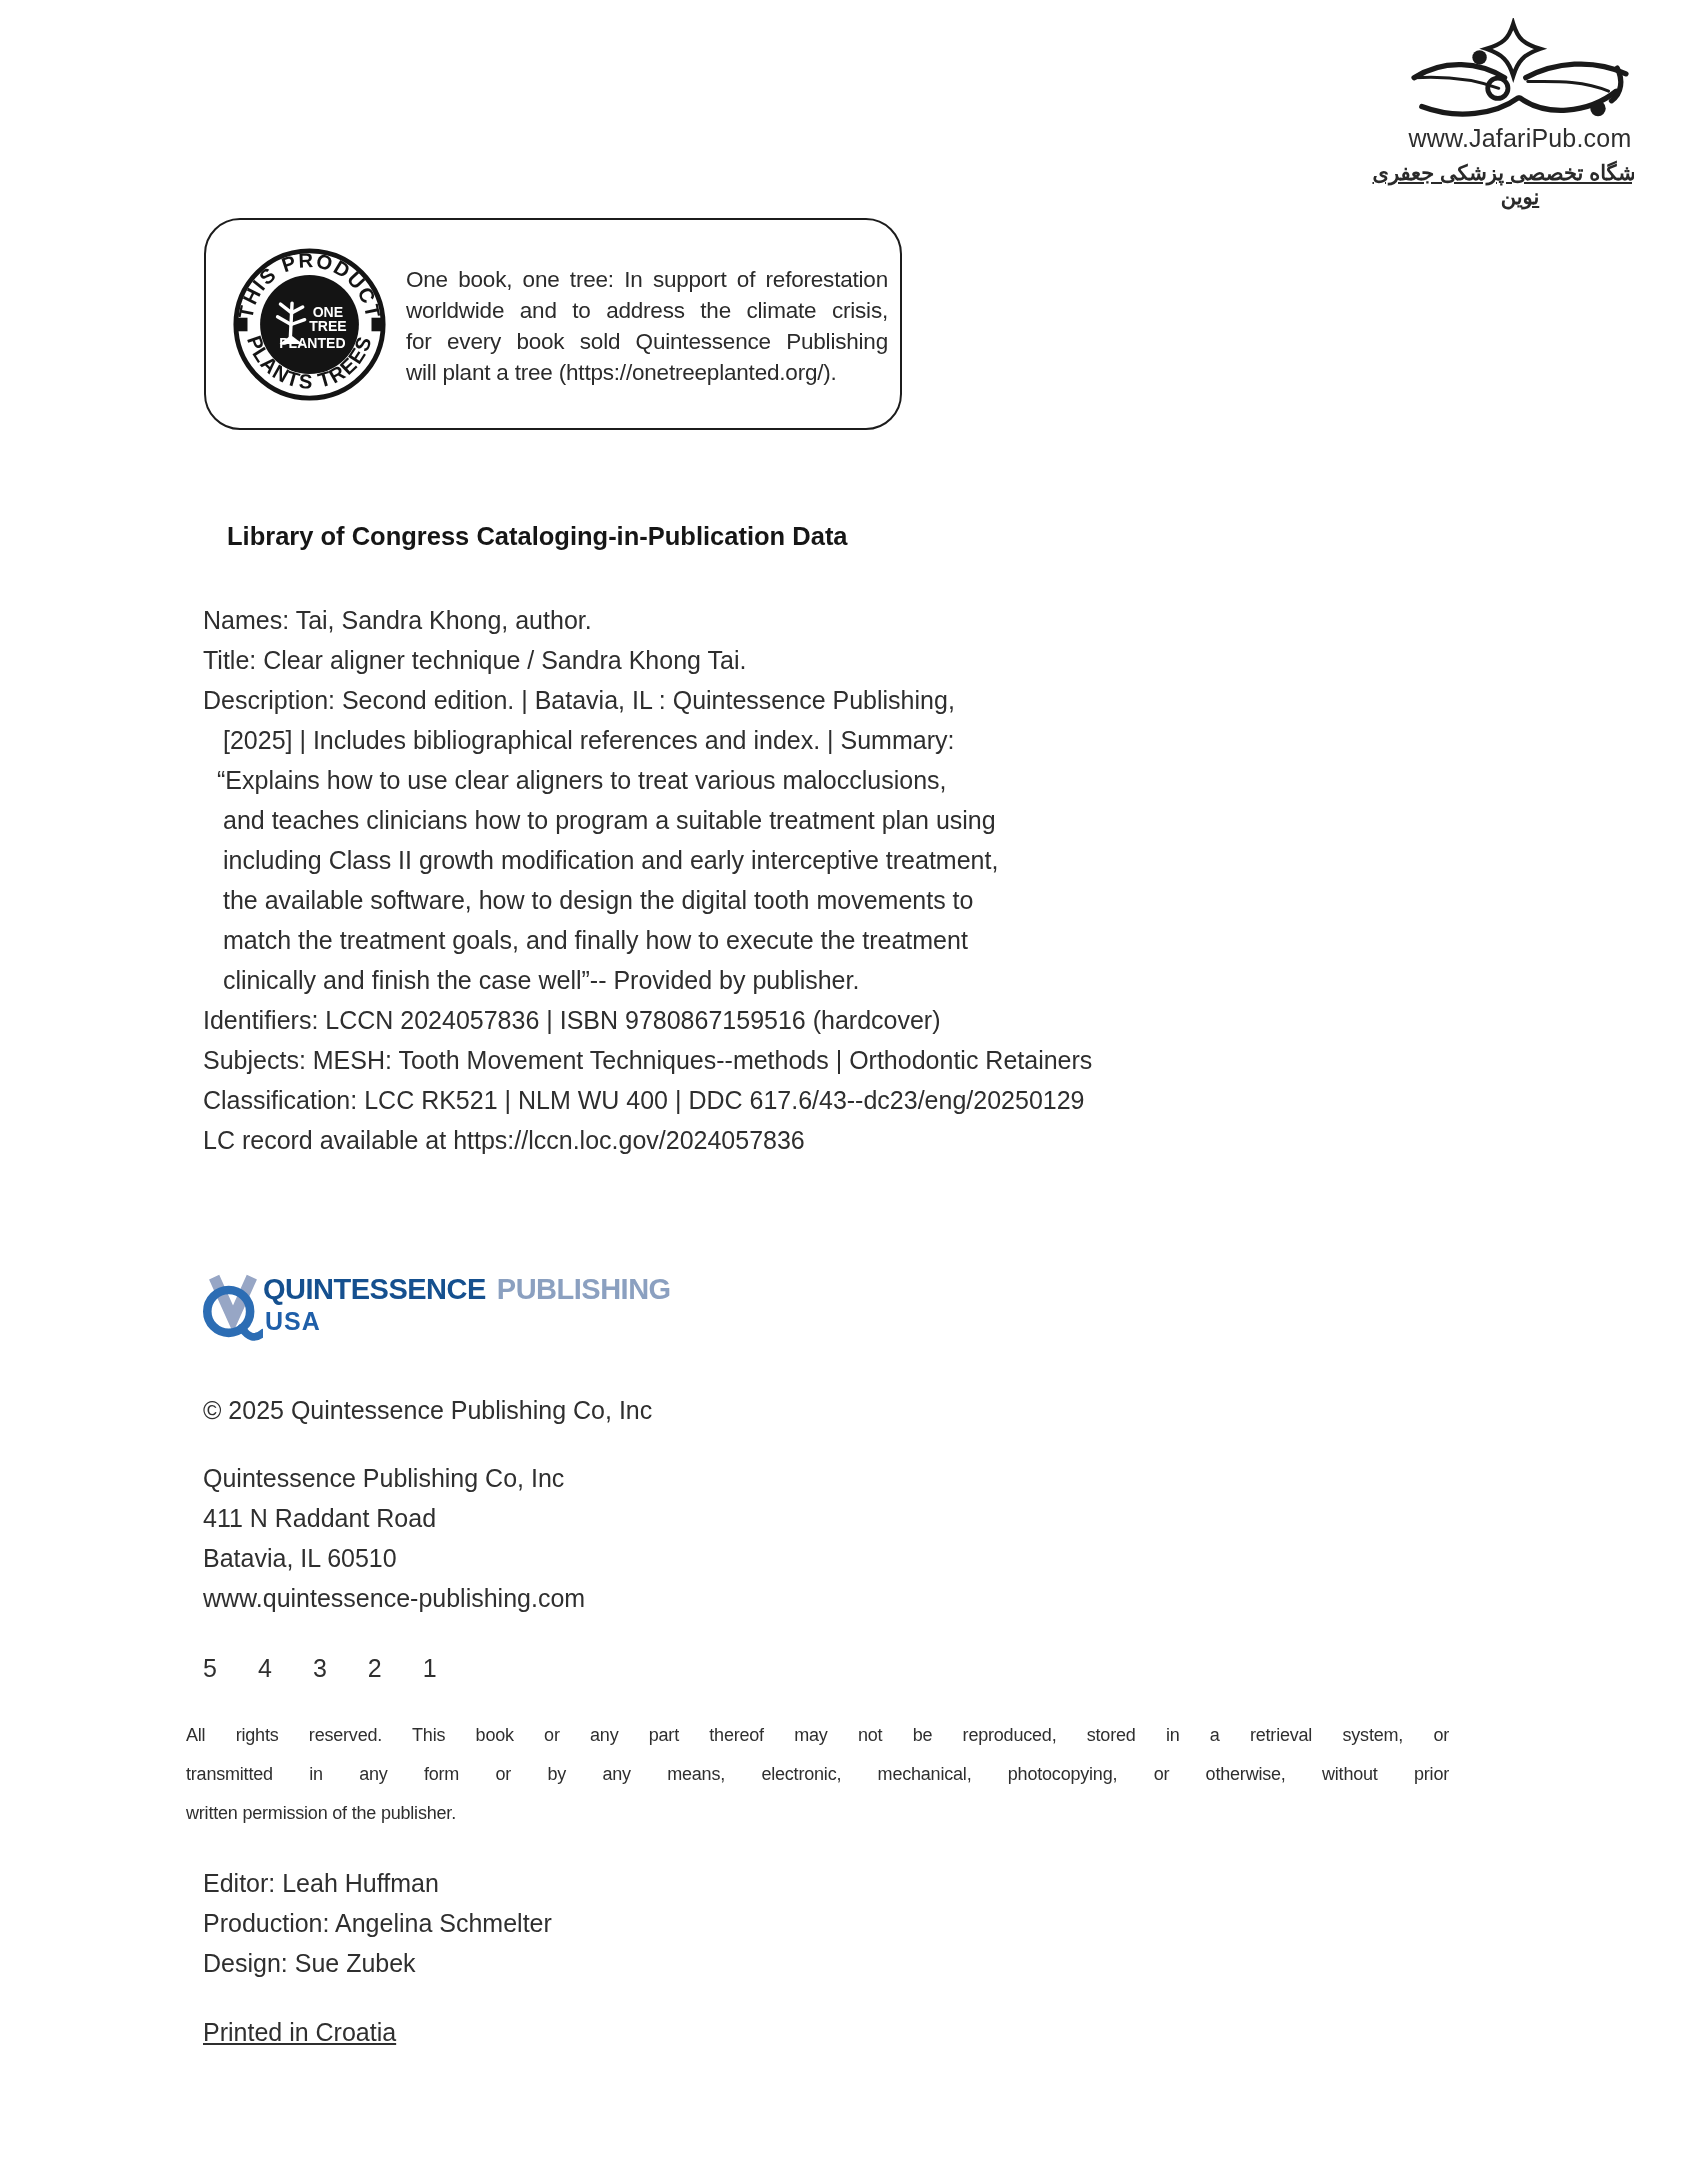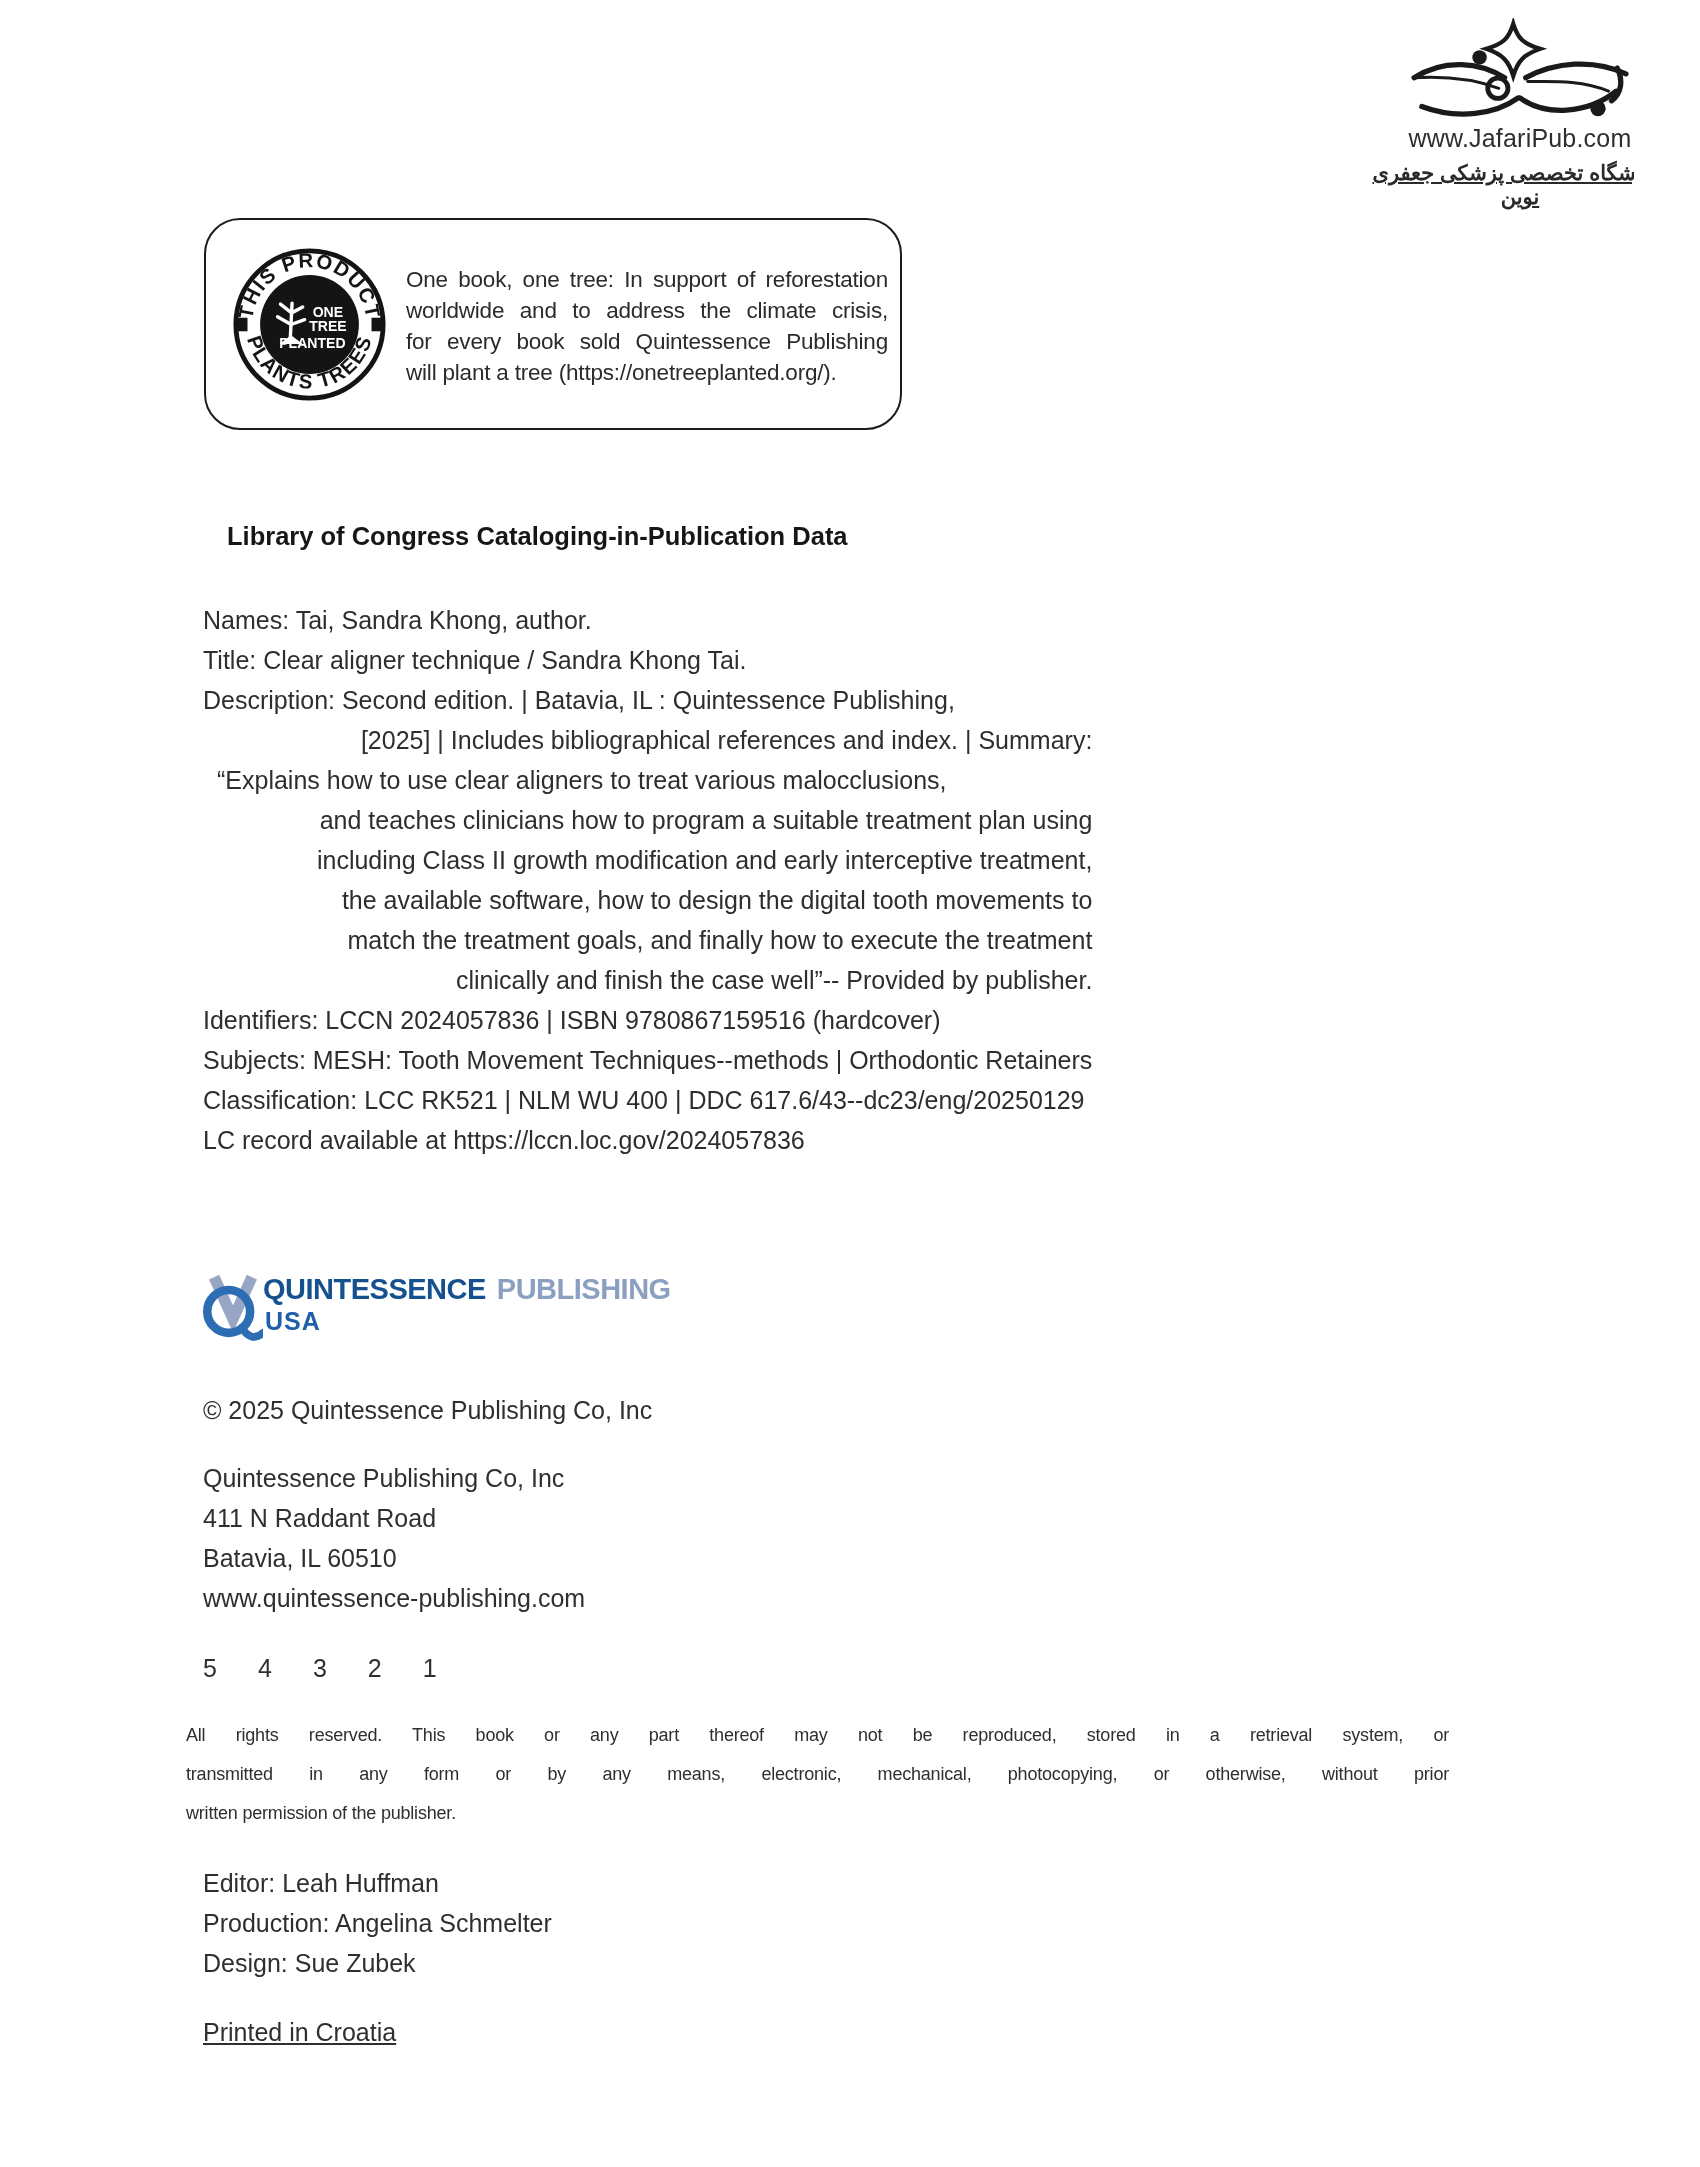--- a/index.html
+++ b/index.html
@@ -30,21 +30,21 @@
   }
   .jline { white-space:nowrap; text-align:justify; text-align-last:justify; }
   .nline { white-space:nowrap; }
   
   .loc-heading {
     position:absolute; left:203px; top:516px; height:40px; line-height:40px;
     font-size:25.5px; font-weight:bold; color:#161616; white-space:nowrap;margin-left:24px;
   }
   .loc-lines { position:absolute; left:203px; top:600px; font-size:25px; line-height:40px; color:#2e2e2e; }
   .loc-lines .line { white-space:nowrap; }
-  .i1 { padding-left:20px;text-align:right; }
+  .i1 { padding-left:20px; }
   .iq { padding-left:14px; }
   
   .pub-logo { position:absolute; left:203px; top:1271px; width:520px; height:78px; }
   .pub-mark { position:absolute; left:0; top:0; }
   .pub-word {
     position:absolute; left:60px; top:2px; white-space:nowrap;
     font-size:29px; font-weight:bold; letter-spacing:-0.5px;
   }
   .pub-word .brand1 { color:#15508f; }
   .pub-word .brand2 { color:#8ba0c0; margin-left:11px; }

